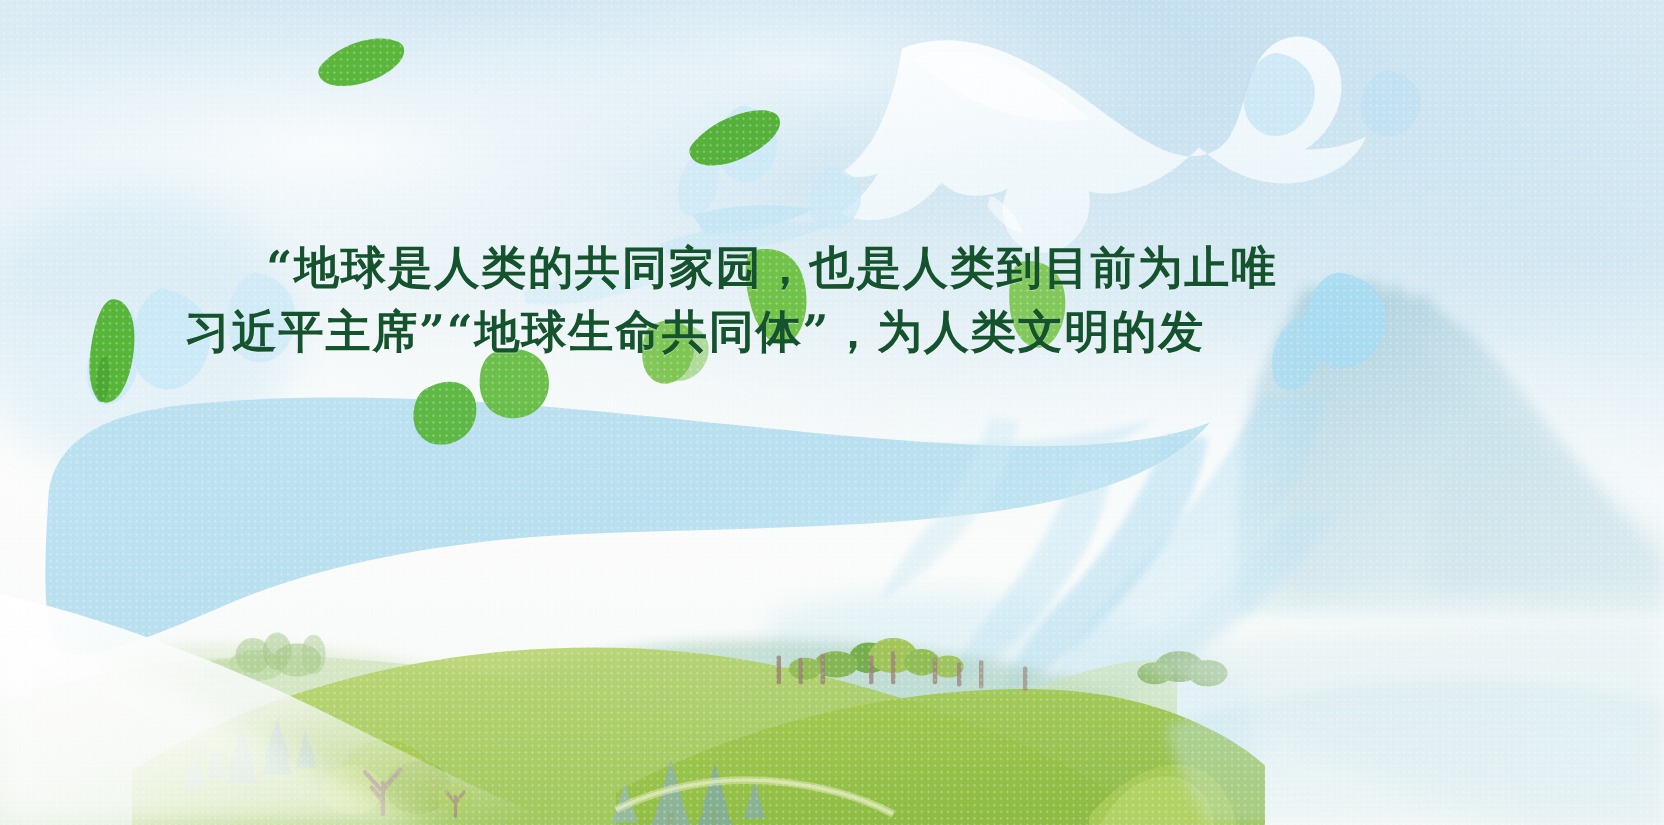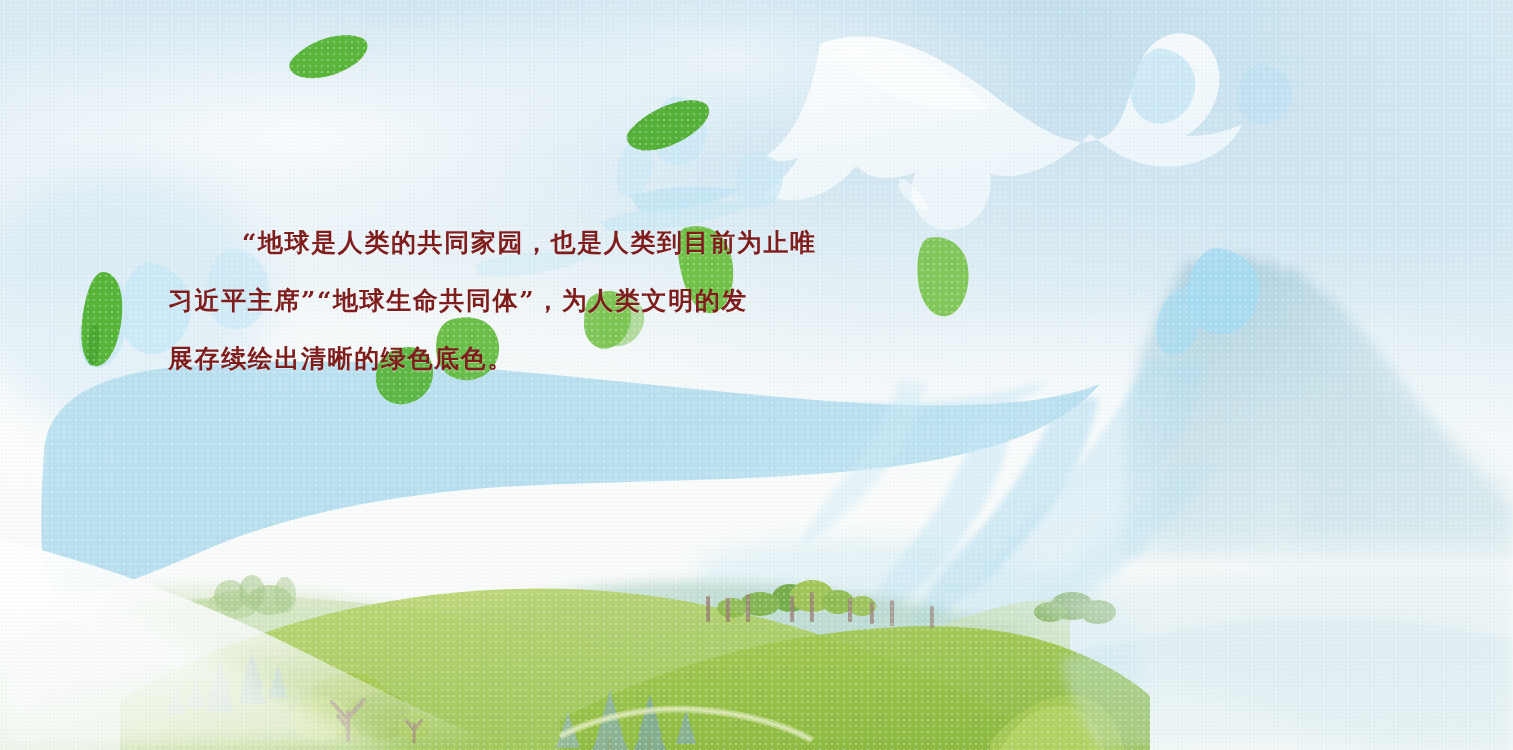--- a/index.html
+++ b/index.html
@@ -52,24 +52,24 @@
   #quote{
     position:absolute;
     left:168px; top:214px;
     width:900px;
     z-index:40;
   }
   #quote p{
     margin:0;
     font-family:"DejaVu Serif","Liberation Serif",serif;
     font-weight:700;
-    font-size:25px;
+    font-size:41px;
     line-height:58px;
     letter-spacing:1.6px;
-    color:#7f1d1d;
+    color:#14532d;
     white-space:nowrap;
     text-shadow:0 1px 0 rgba(255,255,255,.35);
   }
   #quote p.indent{ text-indent:74px; }
 </style>
 </head>
 <body>
 
 <div id="stage">
 
@@ -355,16 +355,15 @@
                L1513,750 L1513,560 C1380,560 1180,570 1010,596 Z" fill="#dfeef2" opacity=".55" filter="url(#soft12)"></path>
     </g>
   </svg>
 
   <div class="layer" id="paper-grain"></div>
   <div class="layer" id="paper-grain2"></div>
 
   <div id="quote">
     <p class="indent">“地球是人类的共同家园，也是人类到目前为止唯</p>
     <p>习近平主席”“地球生命共同体”，为人类文明的发</p>
-    <p>展存续绘出清晰的绿色底色。</p>
   </div>
 
 </div>
 
 </body></html>

